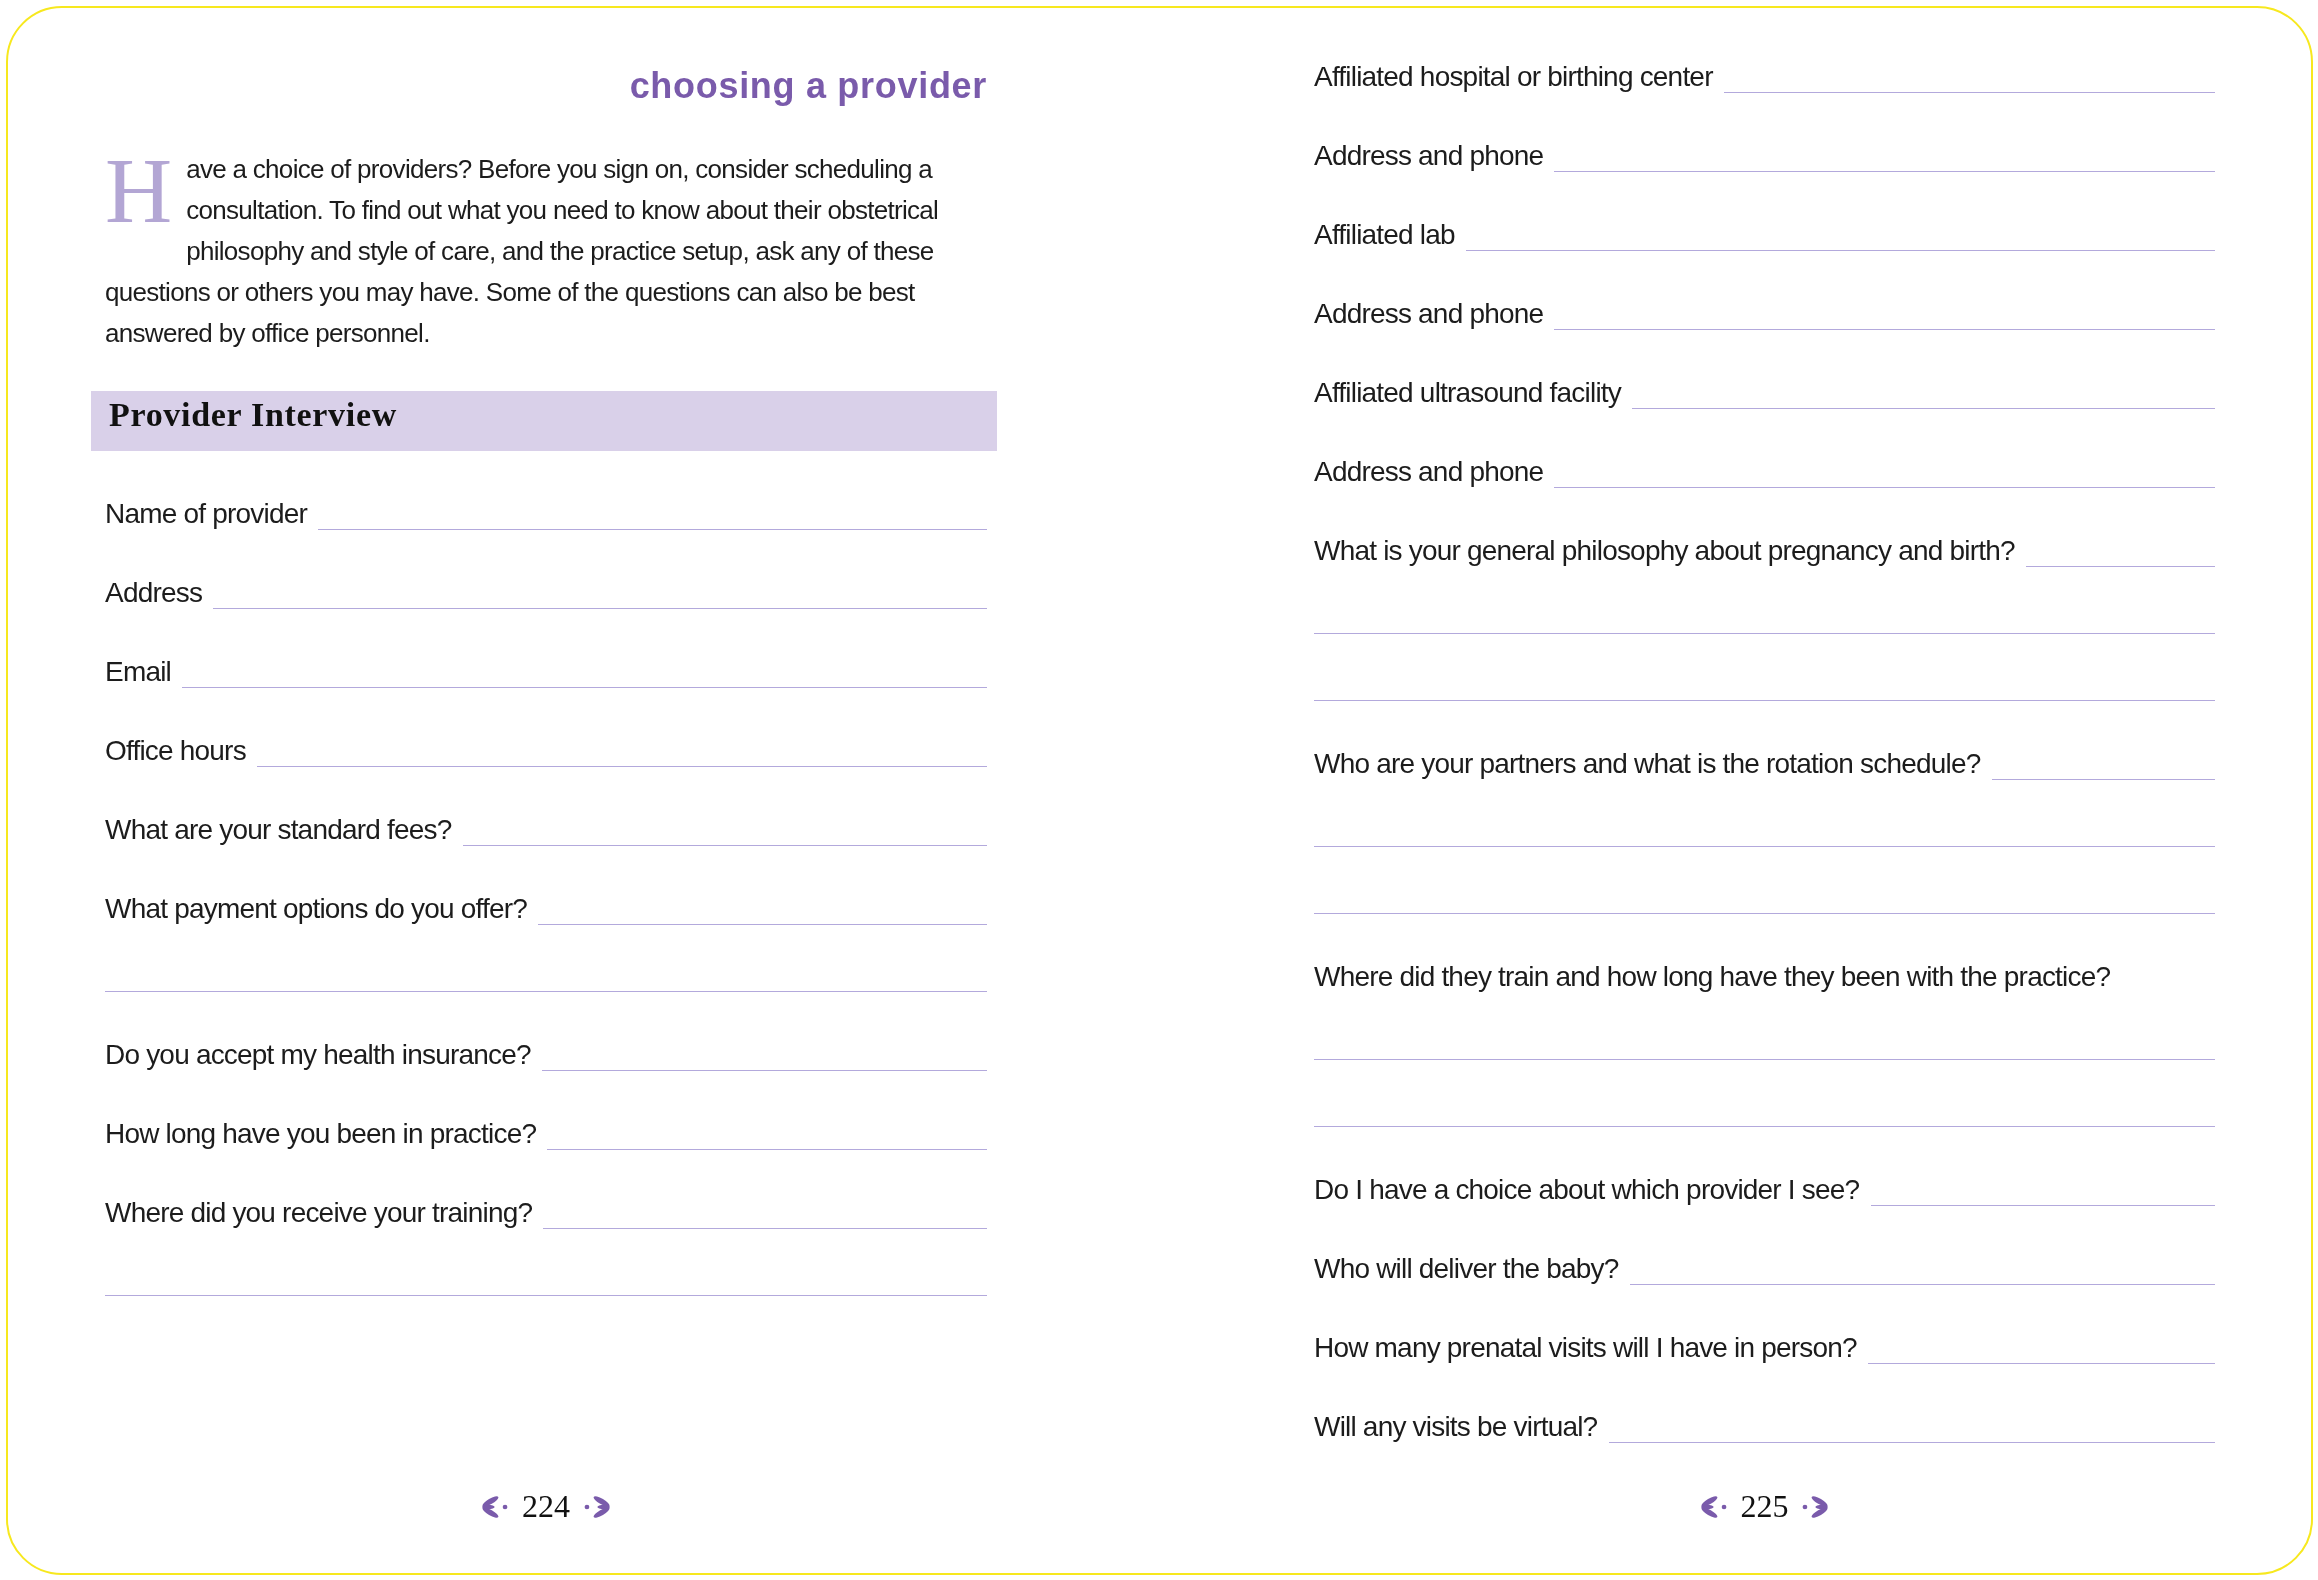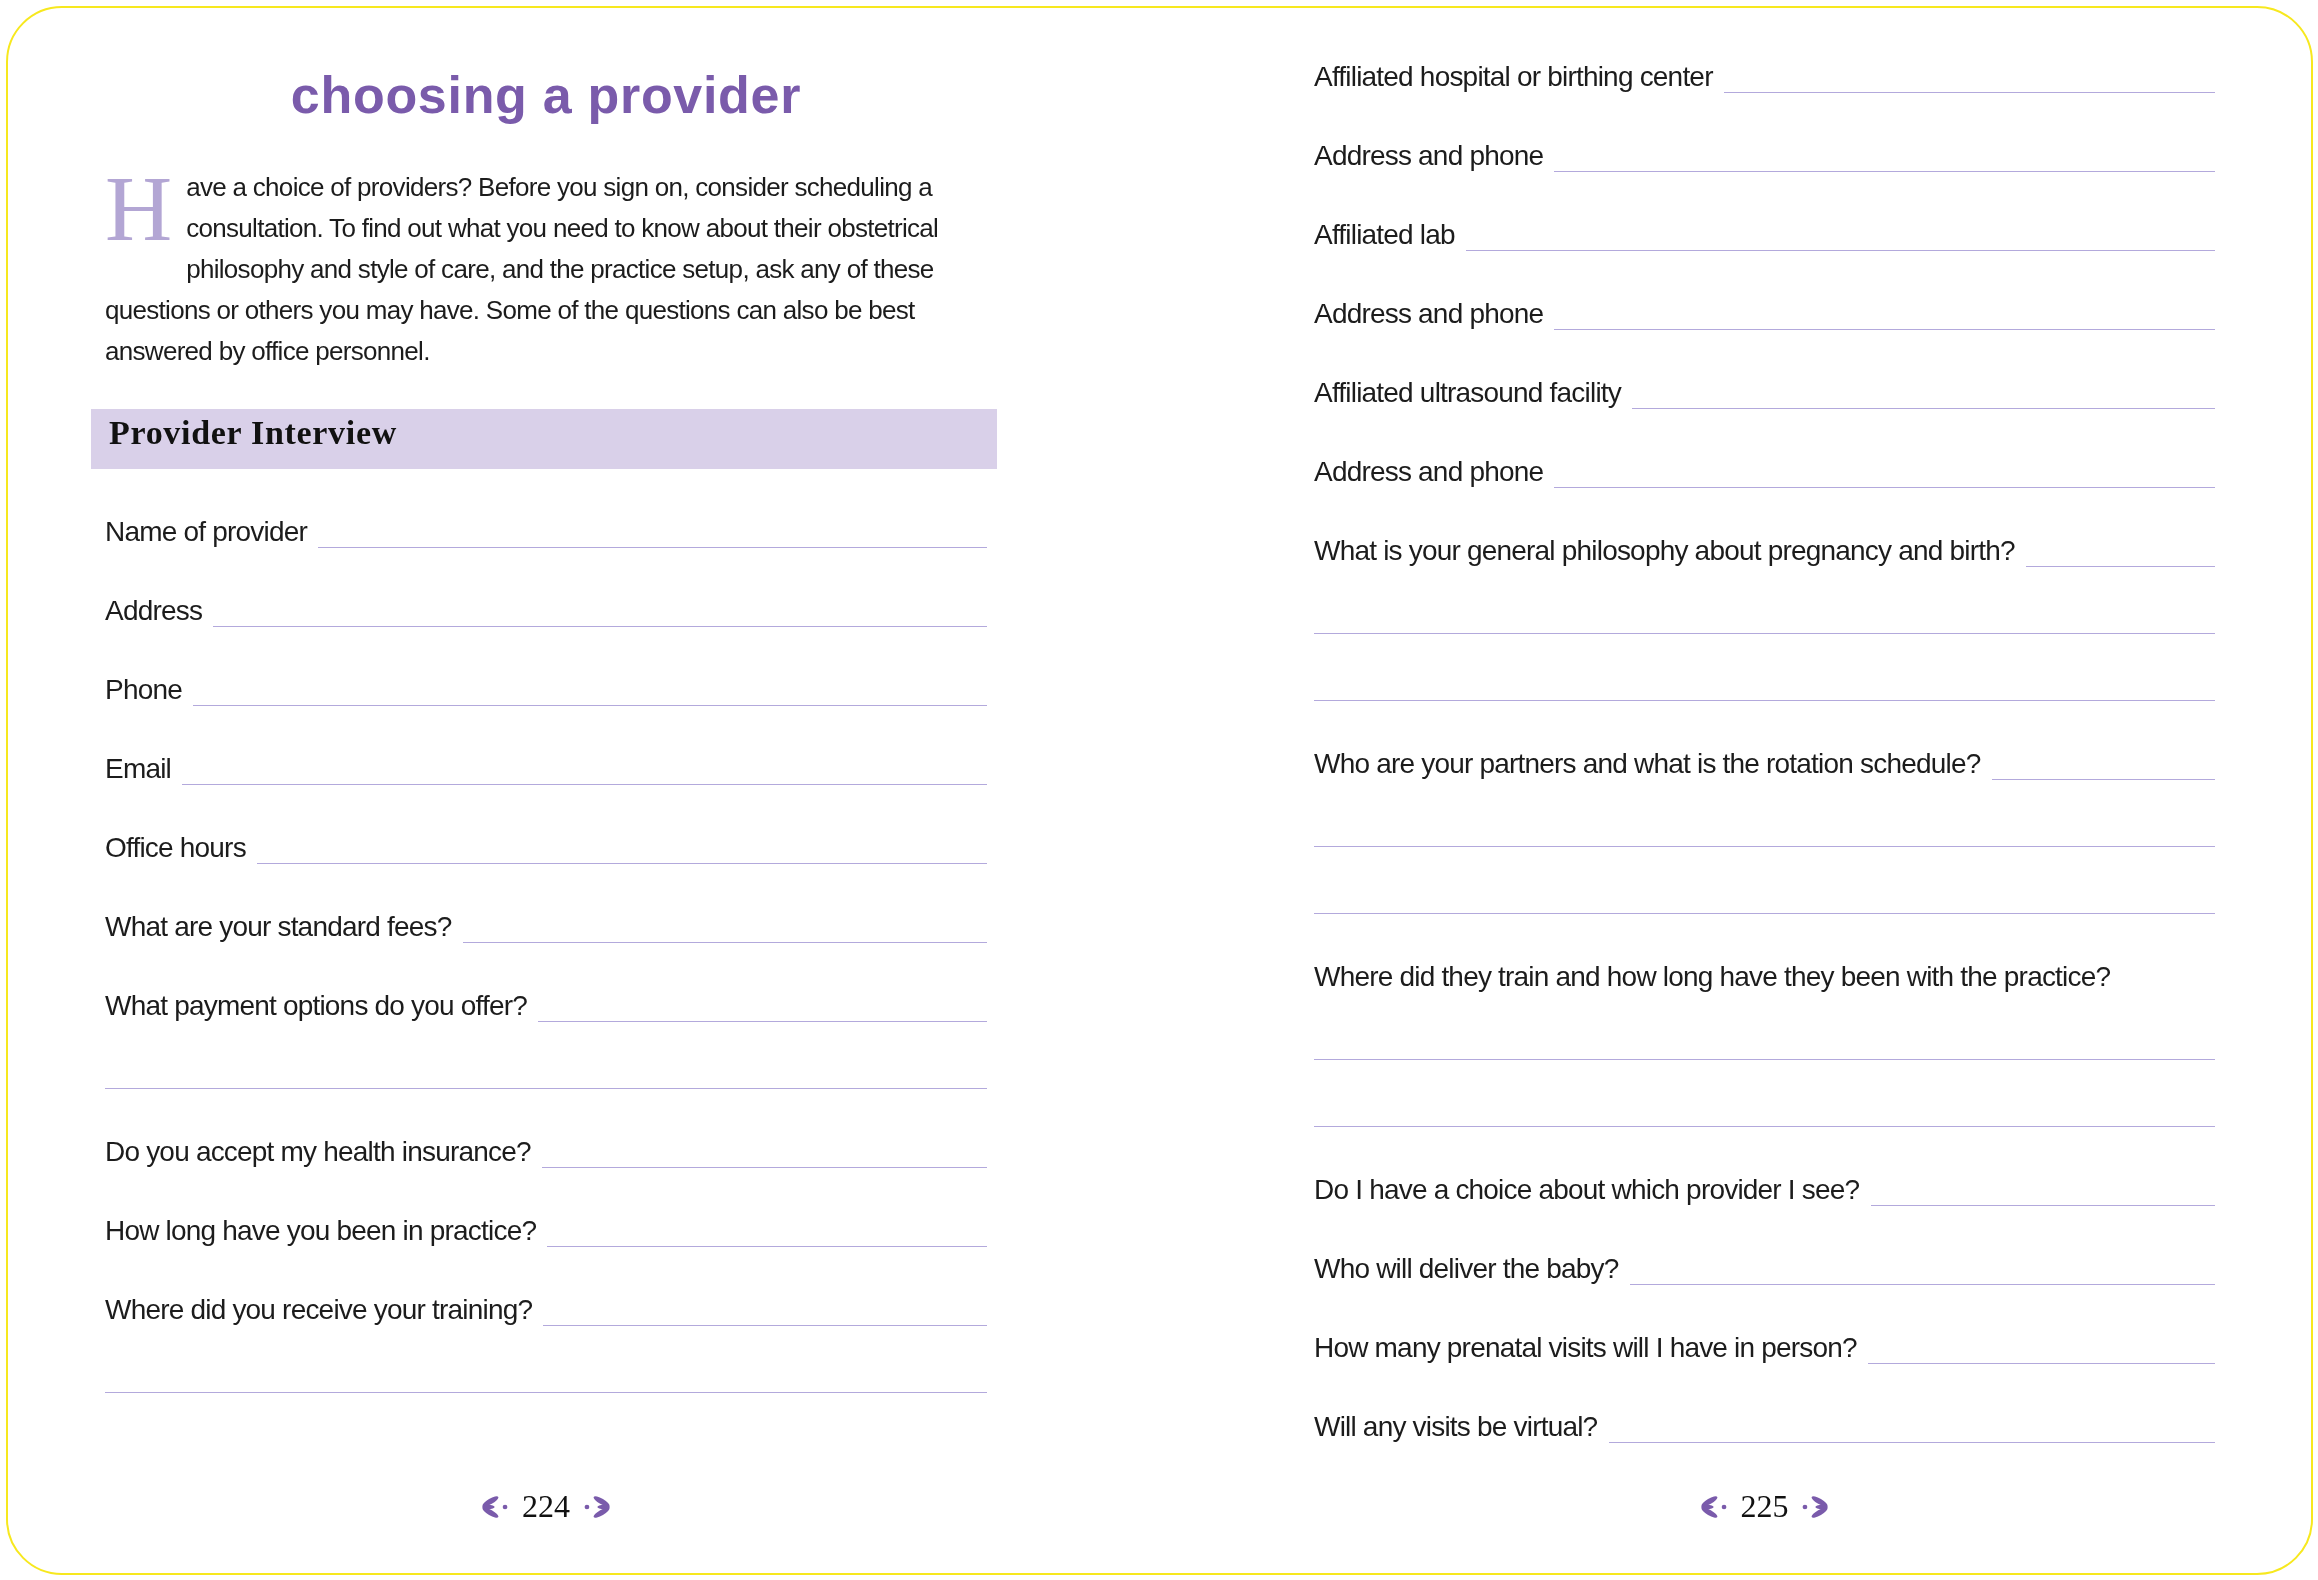--- a/index.html
+++ b/index.html
@@ -17,22 +17,22 @@
     border:2.8px solid #f7e81e;
     border-radius:56px;
     pointer-events:none;
   }
   .page{position:absolute; top:0; bottom:0;}
   .page-left{left:105px;  width:882px;}
   .page-right{left:1314px; width:901px;}
 
   .title{
     margin-top:65px;
-    text-align:center;
-    font-size:52px;
+    text-align:right;
+    font-size:36px;
     font-weight:bold;
     letter-spacing:0.7px;
     color:#7a5bab;
   }
   .intro{
     margin:42px 0 0 0;
     font-size:26px;
     line-height:41px;
     letter-spacing:-0.7px;
     font-weight:300;
@@ -113,24 +113,20 @@
     <div class="rows">
       <div class="row">
           <span class="lbl">Name of provider</span>
           <span class="line"></span>
         </div>
       <div class="row">
           <span class="lbl">Address</span>
           <span class="line"></span>
         </div>
       <div class="row">
-          <span class="lbl">Phone</span>
-          <span class="line"></span>
-        </div>
-      <div class="row">
           <span class="lbl">Email</span>
           <span class="line"></span>
         </div>
       <div class="row">
           <span class="lbl">Office hours</span>
           <span class="line"></span>
         </div>
       <div class="row">
           <span class="lbl">What are your standard fees?</span>
           <span class="line"></span>

